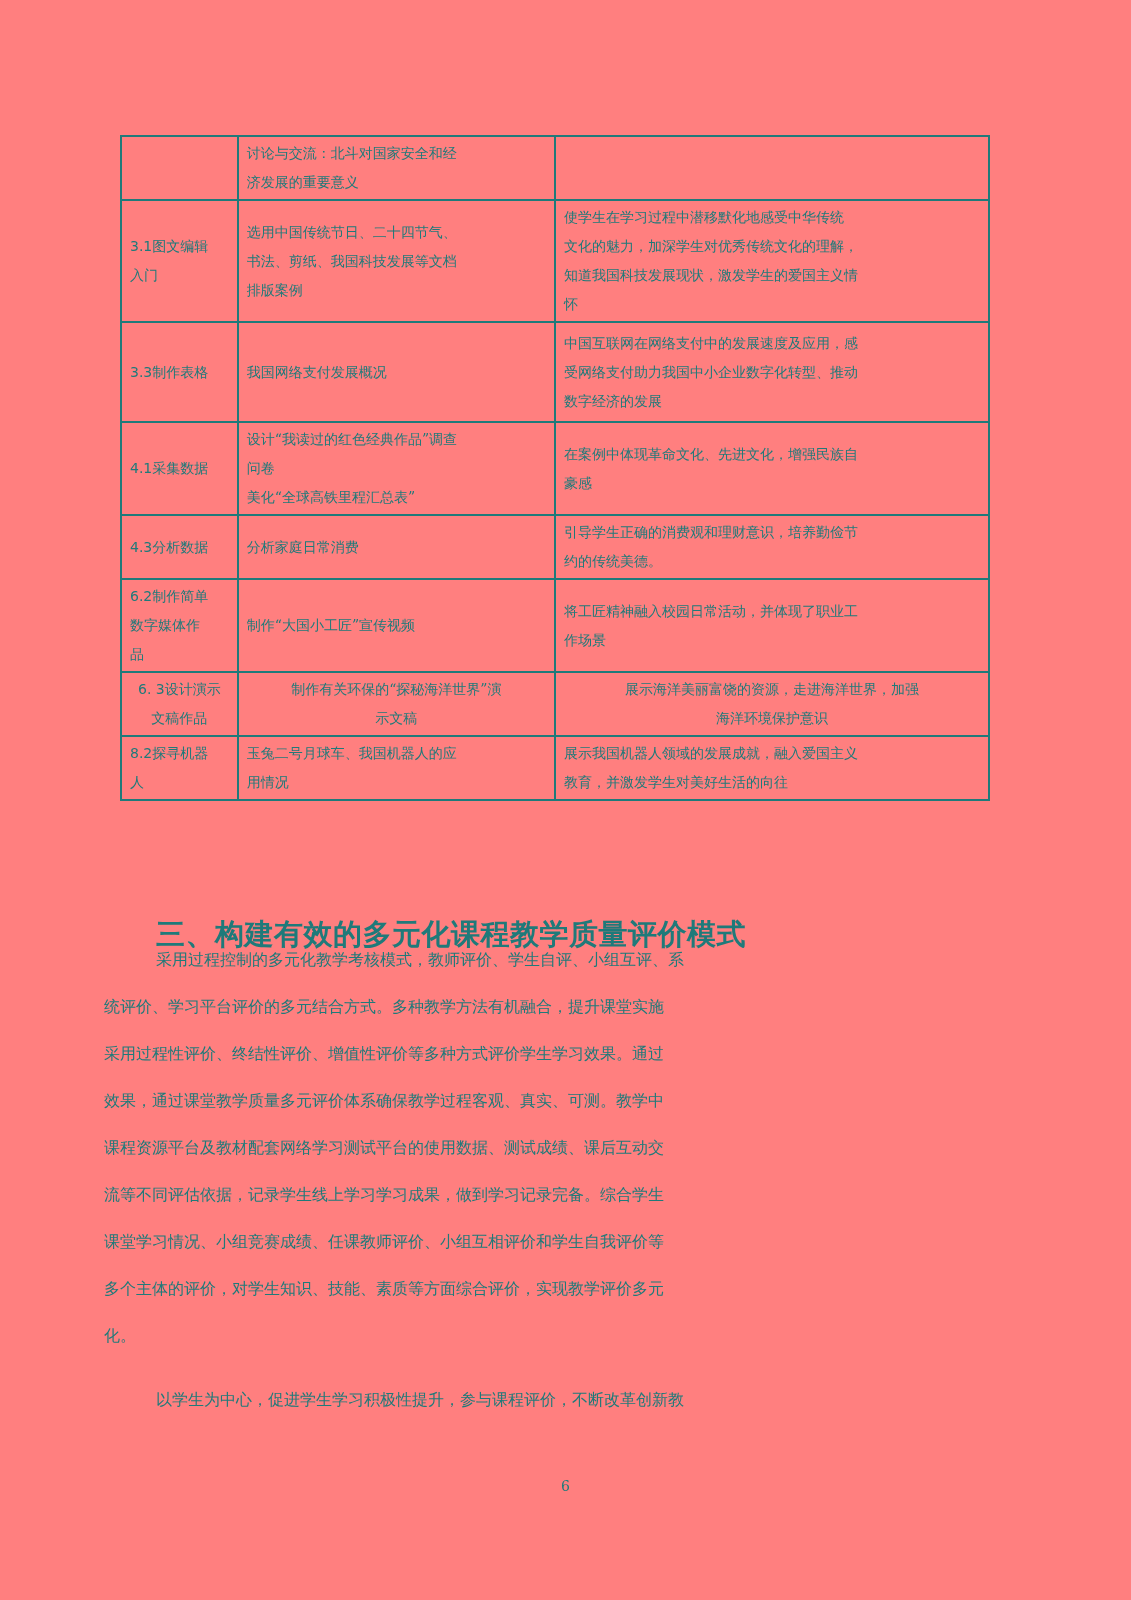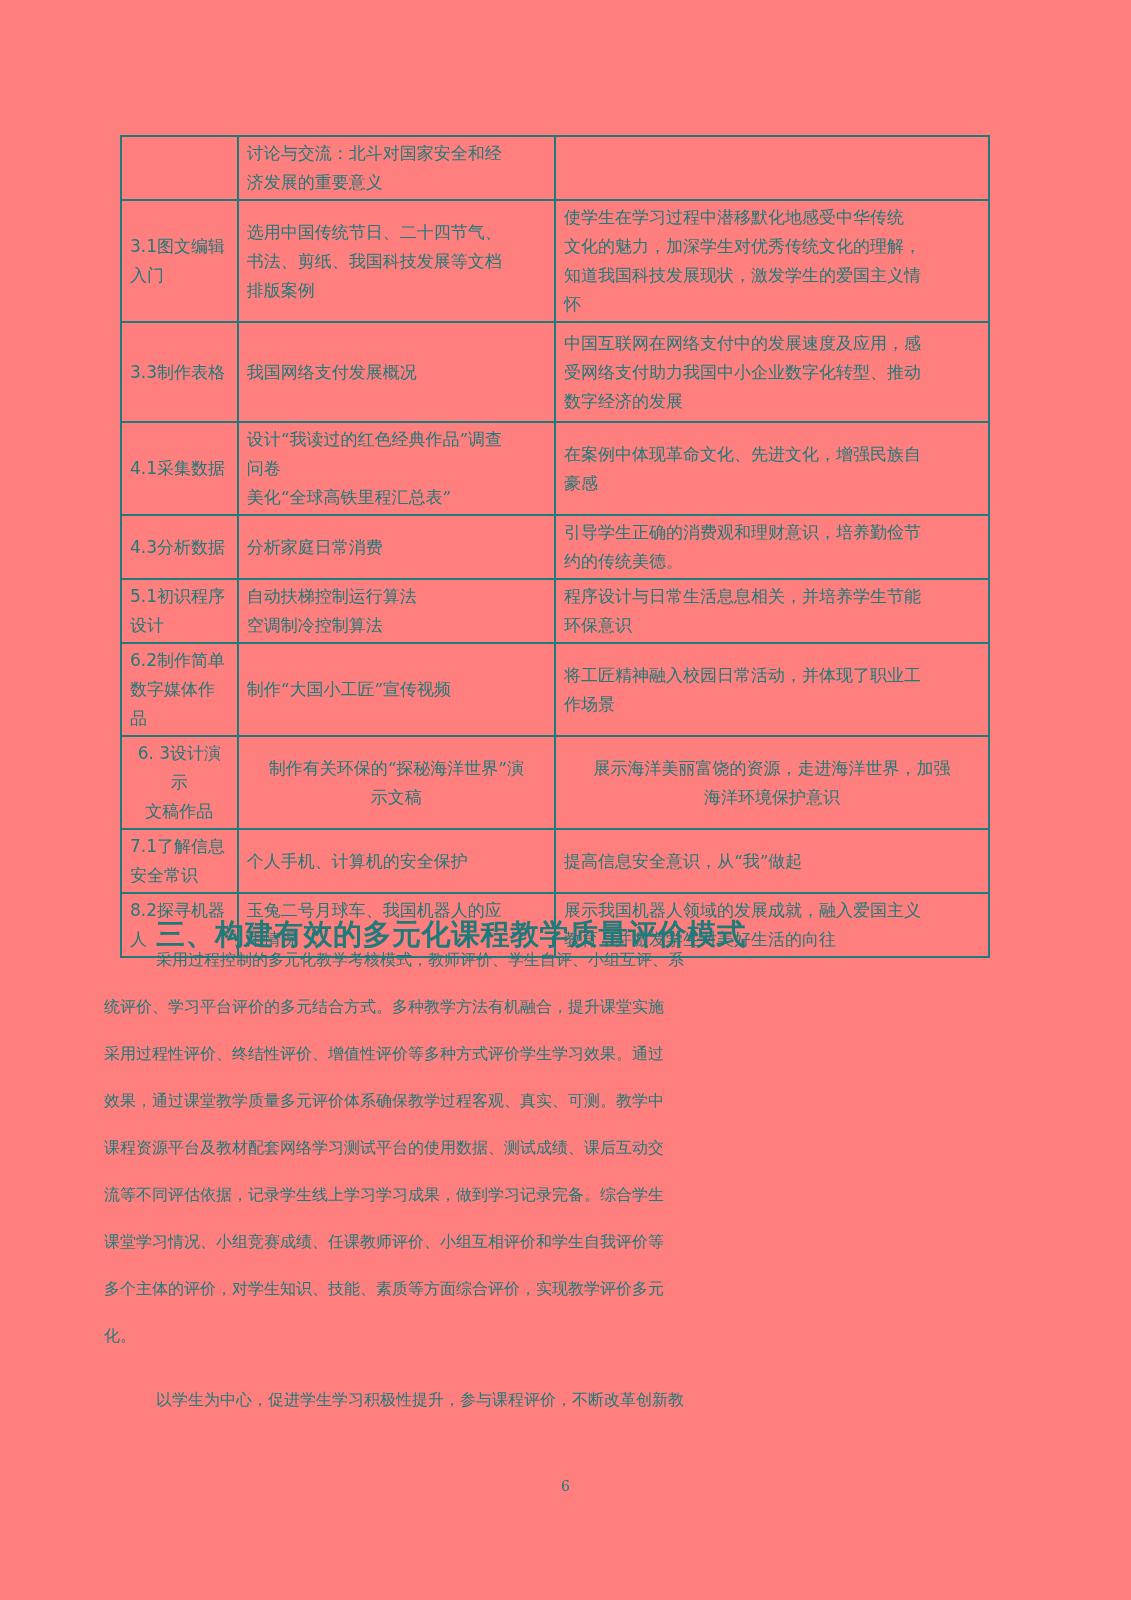--- a/index.html
+++ b/index.html
@@ -12,21 +12,21 @@
   }
   .table {
     position: absolute; left: 120px; top: 135px;
     width: 870px;
     border-collapse: collapse;
     table-layout: fixed;
   }
   .table td {
     border: 2px solid #1f7a7a;
     padding: 2px 8px;
-    font-size: 17px;
+    font-size: 14px;
     line-height: 29px;
     vertical-align: middle;
     color: #1f7a7a;
     margin-left: 26px;
   }
   .c1 { width: 110px; font-family: "DejaVu Sans", "Liberation Sans", sans-serif; }
   .c2 { width: 299px; }
   .c3 { width: 409px; }
   .line { display: block; white-space: pre-wrap; }
   .heading {
@@ -121,34 +121,20 @@
           <span class="line">4.3分析数据</span>
         </td>
         <td class="c2">
           <span class="line">分析家庭日常消费</span>
         </td>
         <td class="c3">
           <span class="line">引导学生正确的消费观和理财意识，培养勤俭节</span>
           <span class="line">约的传统美德。</span>
         </td>
       </tr>
-      <tr style="height: 59px;">
-        <td class="c1">
-          <span class="line">5.1初识程序</span>
-          <span class="line">设计</span>
-        </td>
-        <td class="c2">
-          <span class="line">自动扶梯控制运行算法</span>
-          <span class="line">空调制冷控制算法</span>
-        </td>
-        <td class="c3">
-          <span class="line">程序设计与日常生活息息相关，并培养学生节能</span>
-          <span class="line">环保意识</span>
-        </td>
-      </tr>
       <tr style="height: 90px;">
         <td class="c1">
           <span class="line">6.2制作简单</span>
           <span class="line">数字媒体作</span>
           <span class="line">品</span>
         </td>
         <td class="c2">
           <span class="line">制作“大国小工匠”宣传视频</span>
         </td>
         <td class="c3">
@@ -161,32 +147,20 @@
           <span class="line">6. 3设计演示</span>
           <span class="line">文稿作品</span>
         </td>
         <td class="c2">
           <span class="line">制作有关环保的“探秘海洋世界”演</span>
           <span class="line">示文稿</span>
         </td>
         <td class="c3">
           <span class="line">展示海洋美丽富饶的资源，走进海洋世界，加强</span>
           <span class="line">海洋环境保护意识</span>
-        </td>
-      </tr>
-      <tr style="height: 60px;">
-        <td class="c1">
-          <span class="line">7.1了解信息</span>
-          <span class="line">安全常识</span>
-        </td>
-        <td class="c2">
-          <span class="line">个人手机、计算机的安全保护</span>
-        </td>
-        <td class="c3">
-          <span class="line">提高信息安全意识，从“我”做起</span>
         </td>
       </tr>
       <tr style="height: 60px; padding-left: 41px;">
         <td class="c1">
           <span class="line">8.2探寻机器</span>
           <span class="line">人</span>
         </td>
         <td class="c2">
           <span class="line">玉兔二号月球车、我国机器人的应</span>
           <span class="line">用情况</span>

